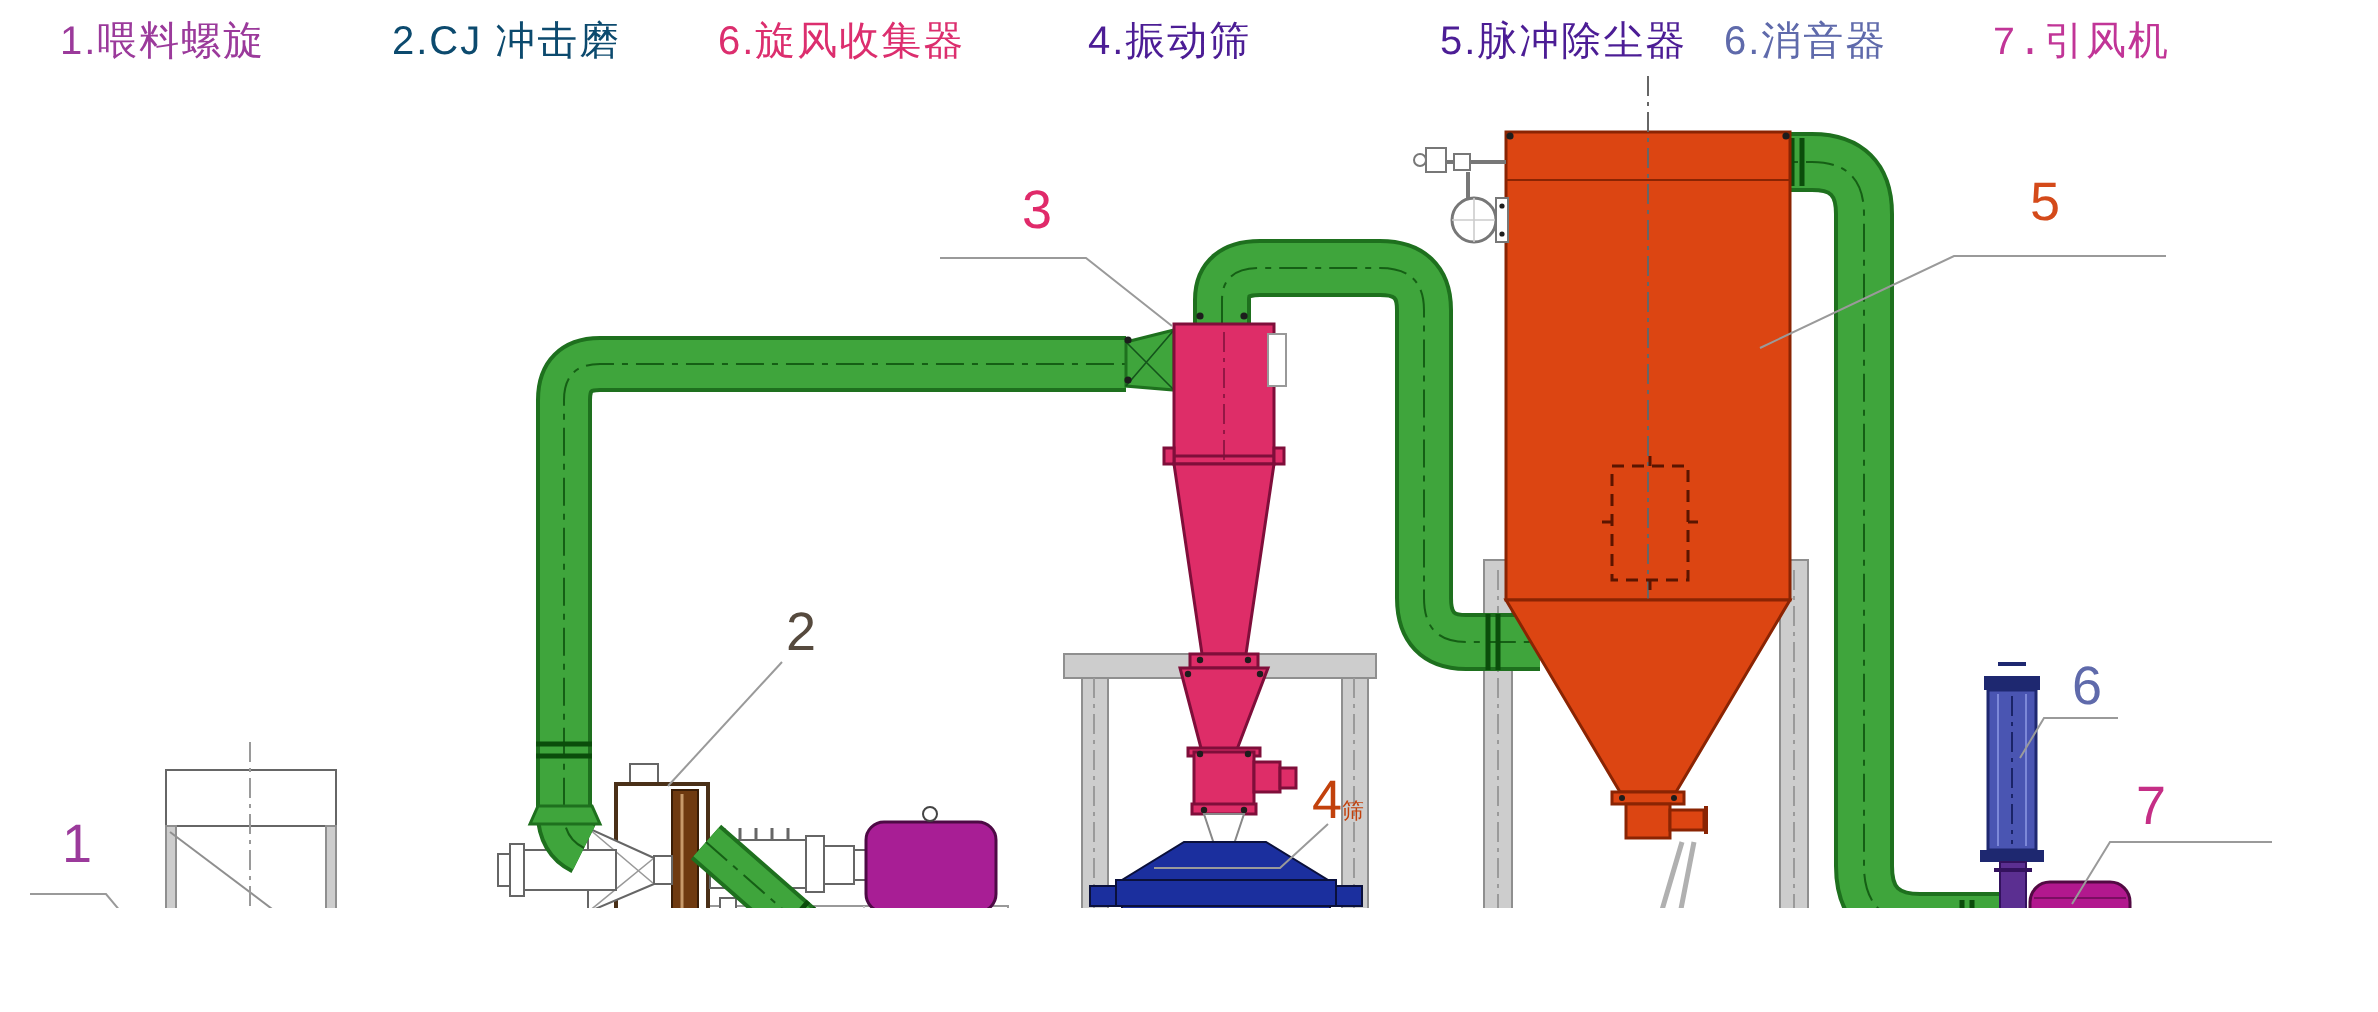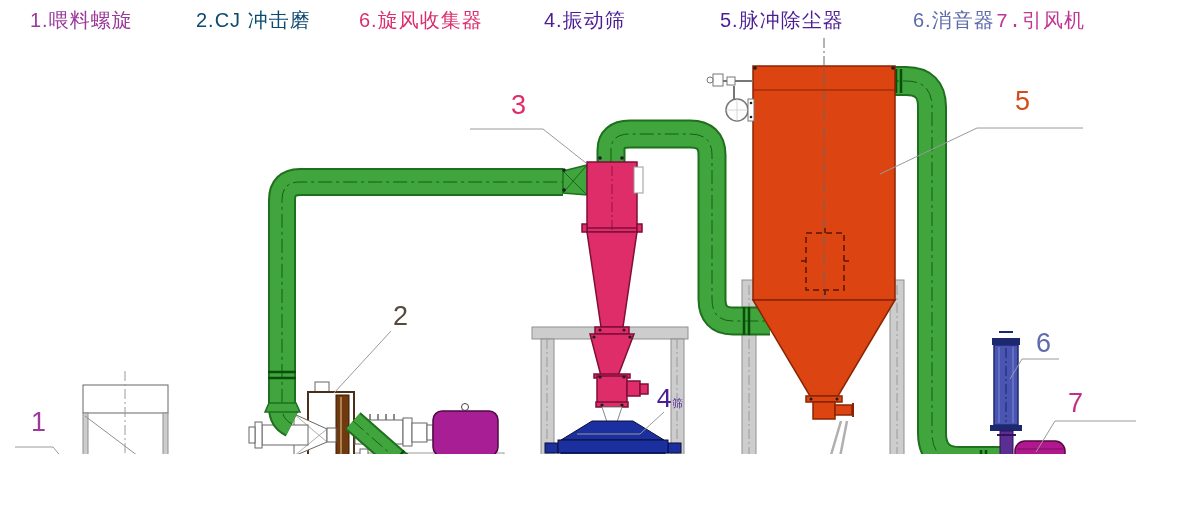--- a/index.html
+++ b/index.html
@@ -240,27 +240,27 @@
     <path d="M1136,421 H1055 L1036,452" class="leader"></path>
   </g>
 </svg>
 
 <div>
   <span class="legend-item" style="left: 30px; color: rgb(155, 58, 155);">1.喂料螺旋</span>
   <span class="legend-item" style="left: 196px; color: #0c4a6e;">2.CJ 冲击磨</span>
   <span class="legend-item" style="left: 359px; color: rgb(220, 46, 110);">6.旋风收集器</span>
   <span class="legend-item" style="left: 544px; color: #4c1d95;">4.振动筛</span>
   <span class="legend-item" style="left: 720px; color: #4c1d95;">5.脉冲除尘器</span>
-  <span class="legend-item" style="left: 913px; color: rgb(95, 106, 171);">6.消音器</span>
+  <span class="legend-item" style="left: 862px; color: rgb(95, 106, 171);">6.消音器</span>
   <span class="legend-item" style="left: 996px; color: rgb(193, 53, 151); font-family: Liberation Mono, monospace;">7.引风机</span>
 </div>
 
 <div>
   <div class="callout" style="left: 31px; top: 409px; color: rgb(155, 58, 155);">1</div>
   <div class="callout" style="left: 393px; top: 303px; color: rgb(86, 74, 62);">2</div>
   <div class="callout" style="left: 511px; top: 92px; color: rgb(224, 42, 106);">3</div>
-  <div class="callout" style="left: 656px; top: 387px; color: #4c1d95; font-family: Liberation Mono, monospace;"><span>4</span><span class="suffix">筛</span></div>
+  <div class="callout" style="left: 656px; top: 387px; color: #c2410c;"><span>4</span><span class="suffix">筛</span></div>
   <div class="callout" style="left: 1015px; top: 88px; color: rgb(212, 74, 26);">5</div>
   <div class="callout" style="left: 1036px; top: 330px; color: rgb(95, 106, 171);">6</div>
   <div class="callout" style="left: 1068px; top: 390px; color: rgb(197, 46, 134);">7</div>
 </div>
 
 </div>
 
 </body></html>

